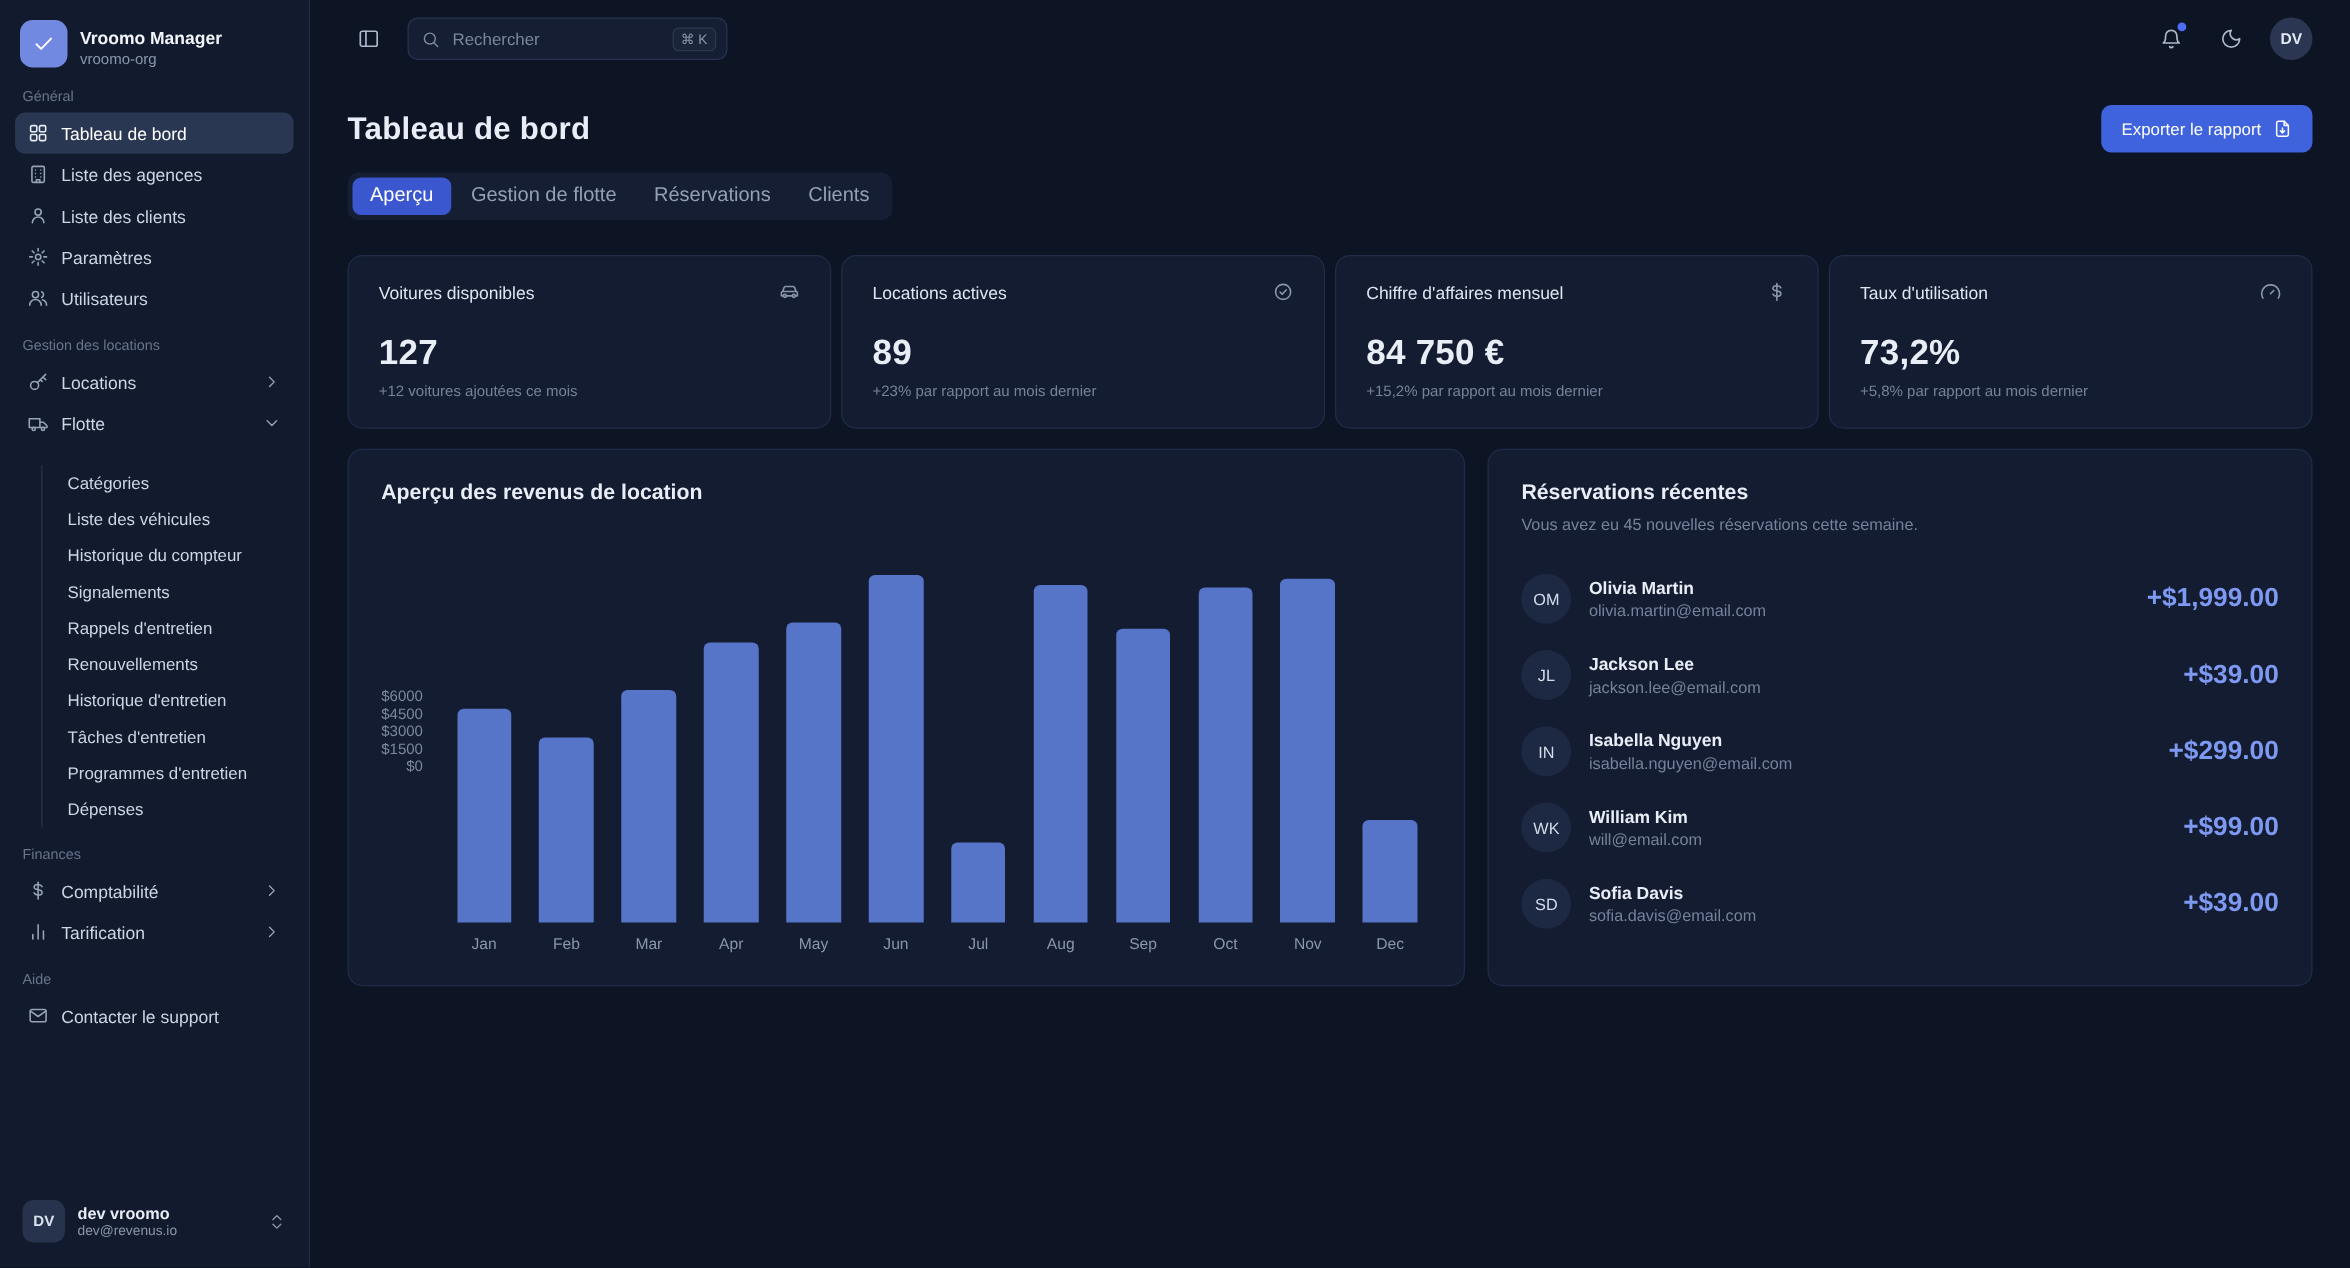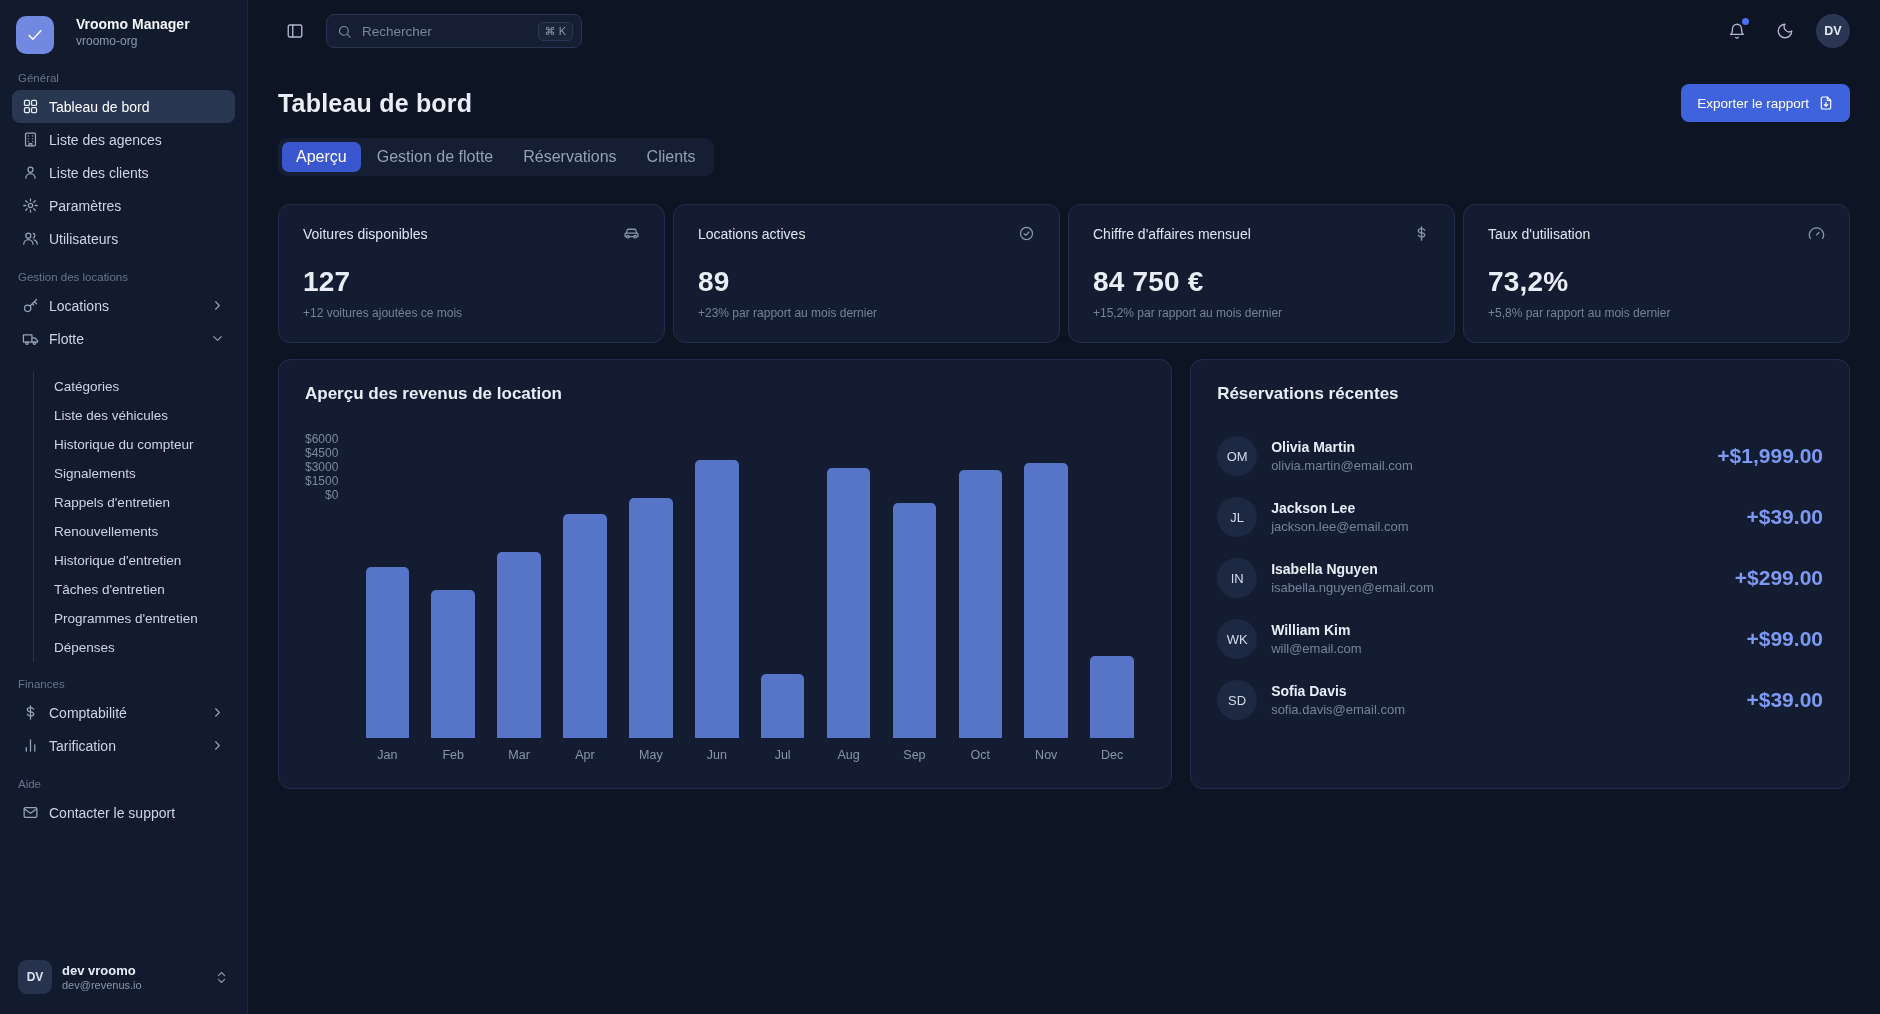--- a/index.html
+++ b/index.html
@@ -9,21 +9,21 @@
     background:#0d1424;color:#e8edf6;
     font-family:"Liberation Sans",sans-serif;
     display:flex;
   }
   .icon{display:inline-flex;align-items:center;justify-content:center}
   .icon svg{width:17px;height:17px;display:block}
 
   
   .sidebar{width:248px;min-width:248px;background:#121a2d;border-right:1px solid #1e2942;
     padding:14px 12px 12px;display:flex;flex-direction:column}
-  .logo-row{display:flex;align-items:flex-start;gap:22px;padding:2px 4px 10px;cursor:pointer}
+  .logo-row{display:flex;align-items:flex-end;gap:10px;padding:2px 4px 10px;cursor:pointer}
   .logo{width:38px;height:38px;border-radius:10px;background:#7289e2;display:flex;
     align-items:center;justify-content:center;color:#fff;flex:none}
   .logo .icon svg{width:20px;height:20px}
   .app-name{font-size:14px;font-weight:700;color:#f2f5fa}
   .app-org{font-size:12px;color:#8b96ad;margin-top:2px}
   .nav{flex:1;overflow:hidden}
   .section-label{font-size:11.5px;color:#69748c;margin:16px 6px 6px}
   .section-label:first-child{margin-top:8px}
   .nav-item{display:flex;align-items:center;gap:10px;padding:8px 10px;border-radius:8px;
     font-size:14px;color:#cdd5e3;cursor:pointer}
@@ -77,21 +77,21 @@
   .stat-head{display:flex;align-items:center;justify-content:space-between}
   .stat-title{font-size:14px;color:#dfe5f0}
   .stat-icon{color:#8b96ad}
   .stat-value{font-size:28px;font-weight:700;margin-top:24px;letter-spacing:.2px}
   .stat-sub{font-size:12px;color:#76829b;margin-top:8px}
 
   .panels{display:grid;grid-template-columns:1.355fr 1fr;gap:18px;margin-top:16px}
   .chart-card{padding:24px 26px 26px}
   h2{margin:0;font-size:17px;font-weight:700}
   .chart{display:flex;margin-top:28px}
-  .y-axis{display:flex;flex-direction:column;justify-content:flex-start;align-items:flex-end;
+  .y-axis{display:flex;flex-direction:column;justify-content:center;align-items:flex-end;
     height:306px;padding-right:16px;font-size:12px;color:#7d88a0}
   .plot{flex:1}
   .bars{display:flex;align-items:flex-end;height:306px}
   .bar-col{flex:1;display:flex;justify-content:center;align-items:flex-end;height:100%}
   .bar{width:66%;border-radius:5px 5px 0 0}
   .x-axis{display:flex;margin-top:10px}
   .xtick{flex:1;text-align:center;font-size:12.5px;color:#8a95ab}
 
   .res-card{padding:24px 26px}
   .res-sub{font-size:13px;color:#76829b;margin:8px 0 0}
@@ -446,20 +446,21 @@
               <span class="xtick">Oct</span>
               <span class="xtick">Nov</span>
               <span class="xtick">Dec</span>
             </div>
         </div>
       </div>
     </section>
 
     <section class="card res-card">
       <h2>Réservations récentes</h2>
+      <p class="res-sub">Vous avez eu 45 nouvelles réservations cette semaine.</p>
       <div class="res-list" id="res-list">
           <div class="res-row">
             <div class="res-avatar">OM</div>
             <div class="res-info">
               <div class="res-name">Olivia Martin</div>
               <div class="res-email">olivia.martin@email.com</div>
             </div>
             <div class="res-amount" style="color: rgb(125, 153, 242);">+$1,999.00</div>
           </div>
           <div class="res-row">

